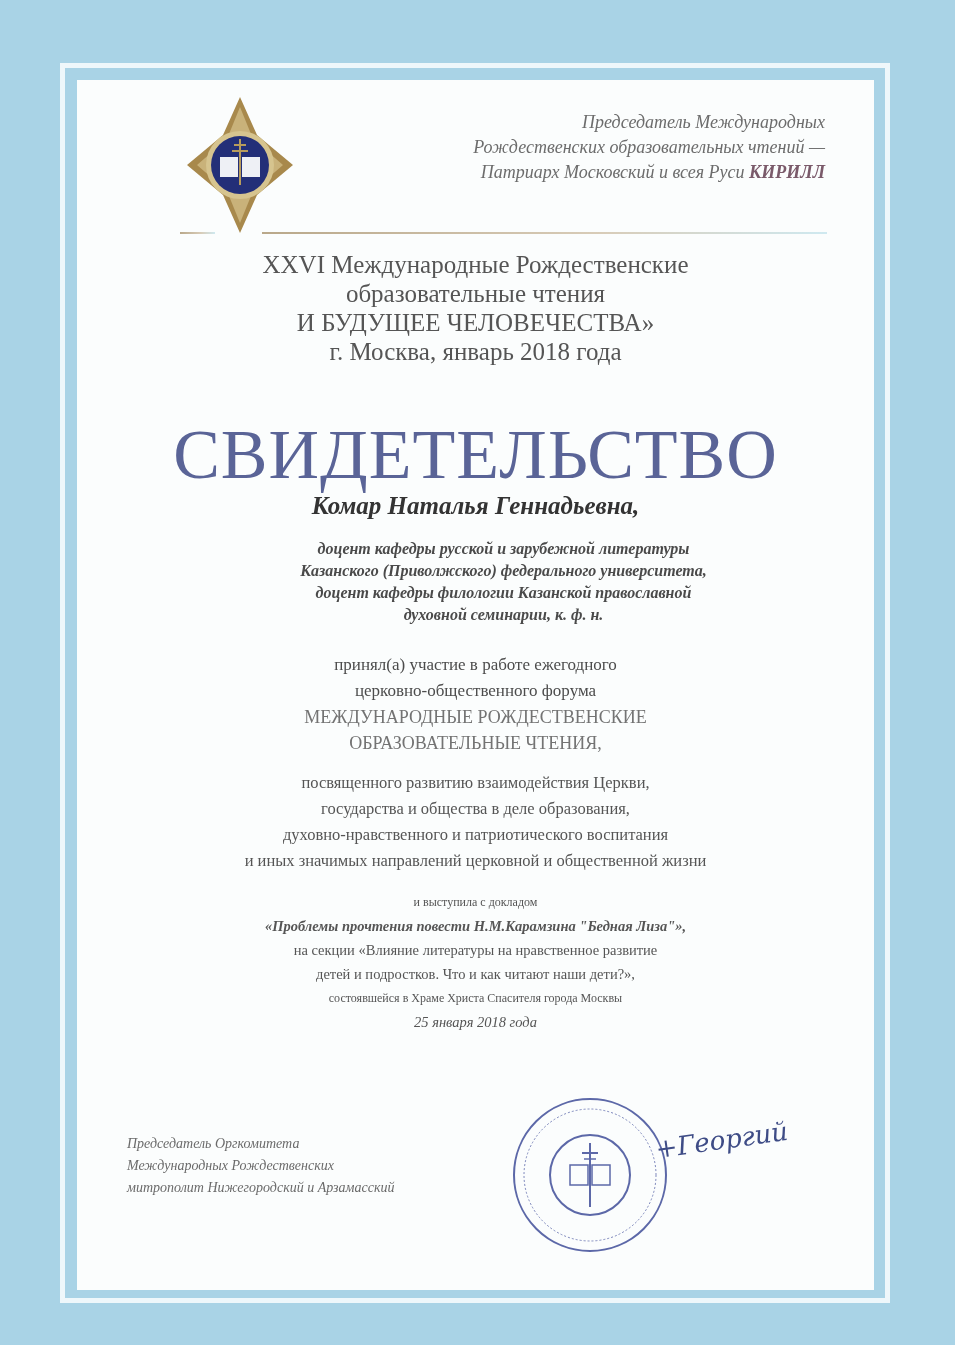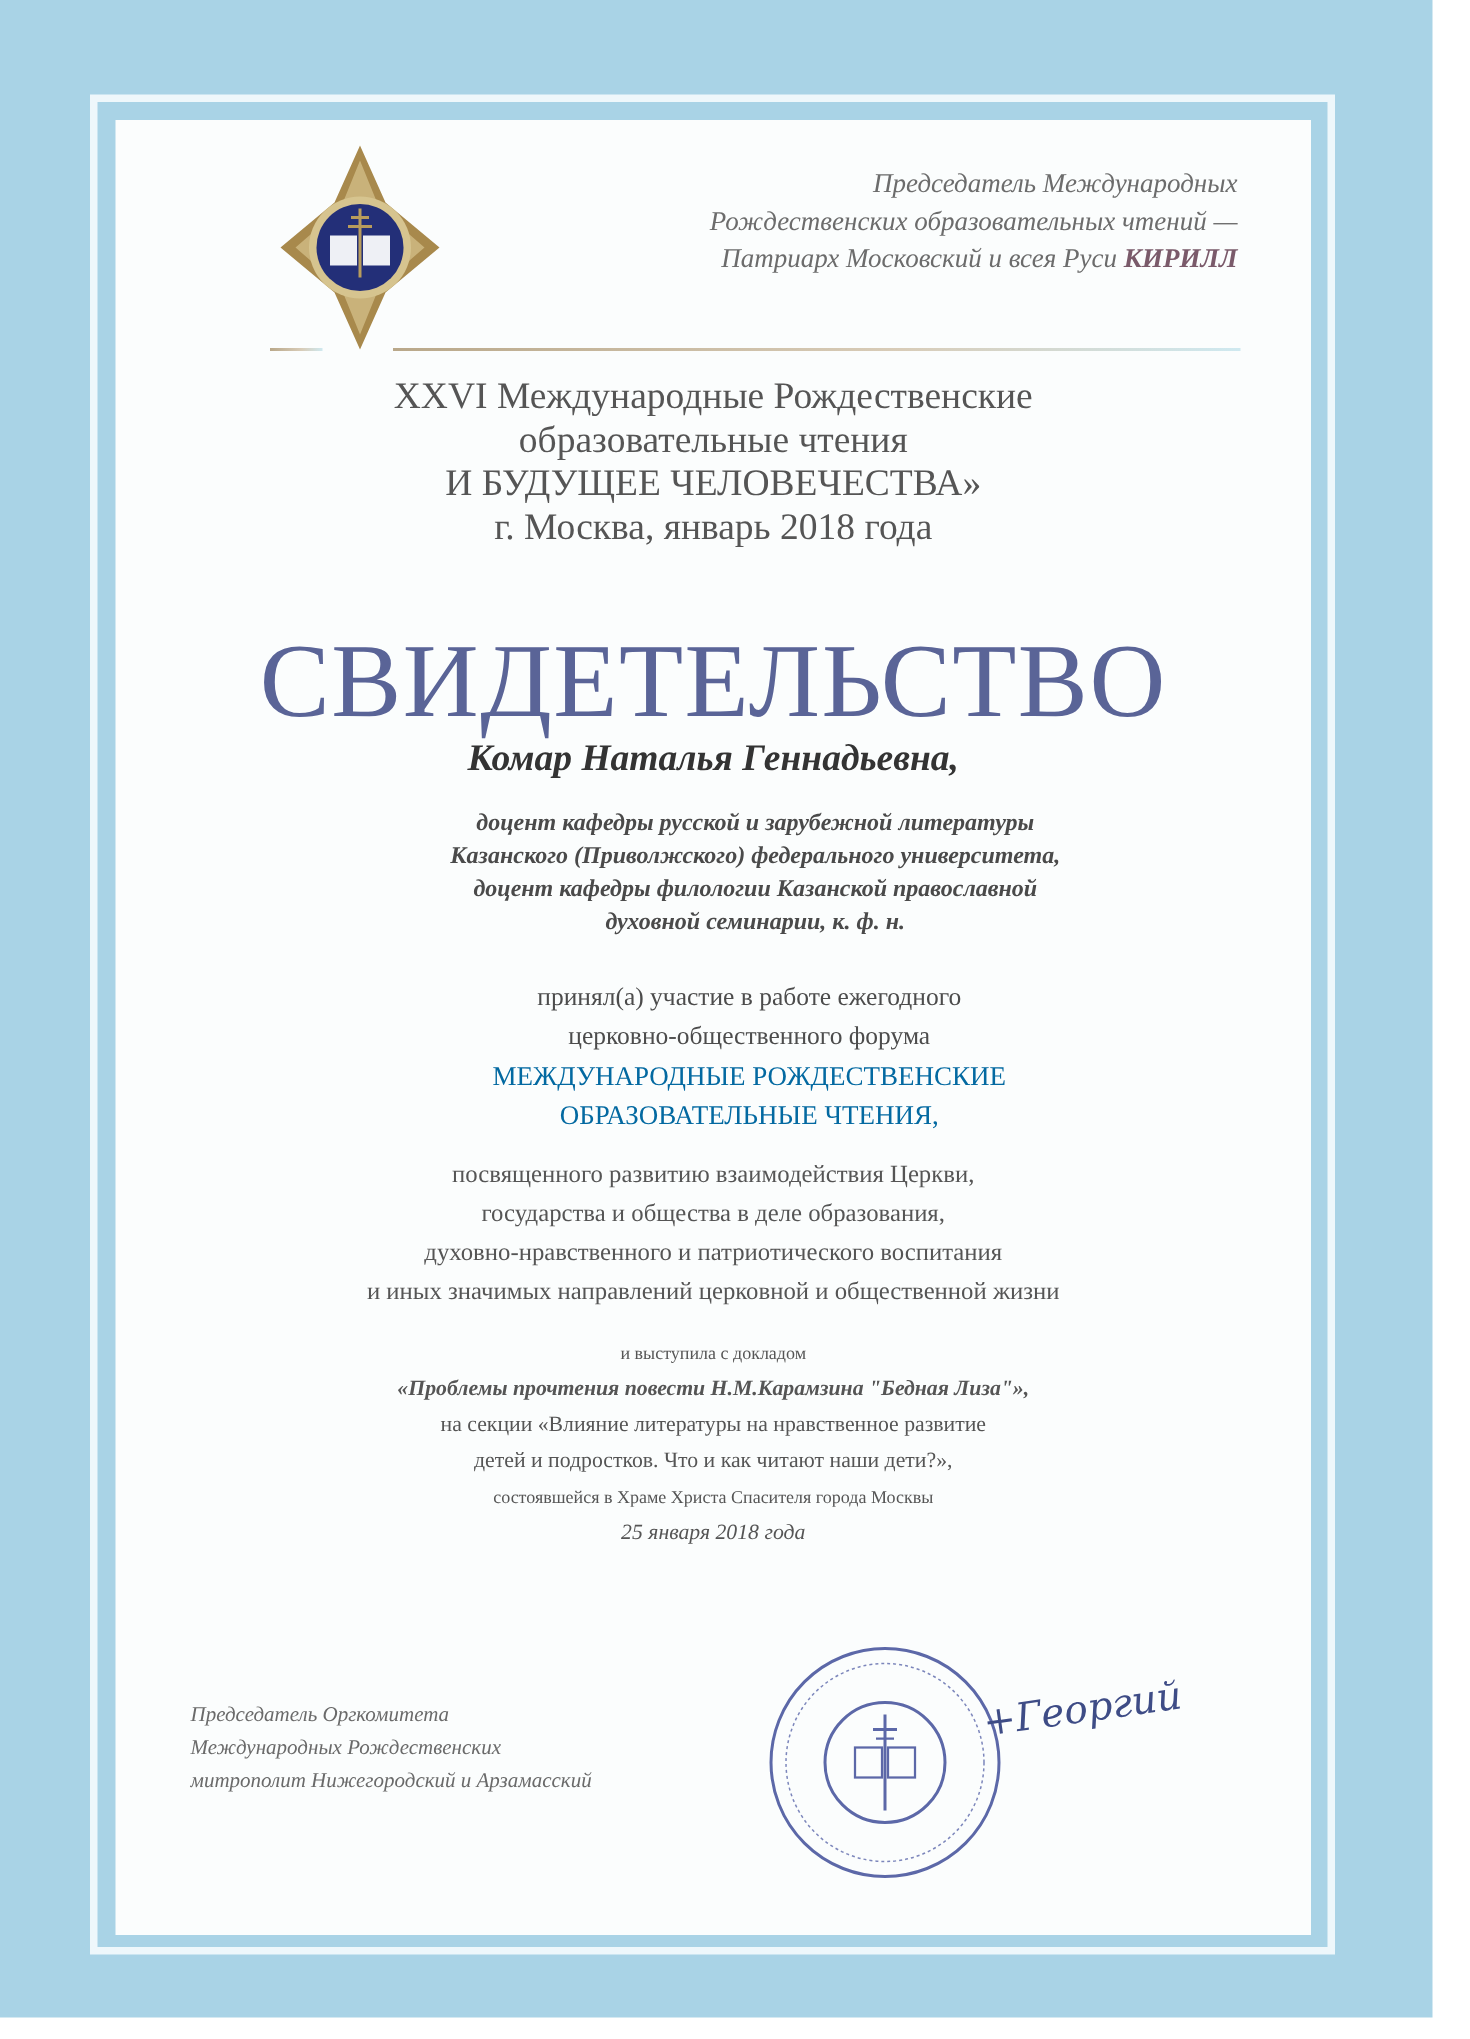--- a/index.html
+++ b/index.html
@@ -33,22 +33,22 @@
   .patron b { color: #7a5a6a; font-weight: bold; }
   .center { position: absolute; left: 77px; width: 797px; text-align: center; }
   .event { top: 250px; font-size: 25px; line-height: 29px; color: #555; }
   .title {
     top: 415px; font-size: 70px; letter-spacing: 1px; color: #5a6497; line-height: 80px;
   }
   .name { top: 492px; font-size: 25px; font-style: italic; font-weight: bold; color: #333; }
   .position {
     top: 538px; font-size: 16px; line-height: 22px; font-style: italic; font-weight: bold; color: #4a4a4a; padding-left: 28px;
   }
-  .participation { top: 652px; font-size: 17px; line-height: 26px; color: #4c4c4c; margin-left: 24px; }
-  .forum-name { font-size: 18px; color: #0369a1; }
+  .participation { top: 652px; font-size: 17px; line-height: 26px; color: #4c4c4c; }
+  .forum-name { font-size: 18px; color: #737373; }
   .purpose { top: 770px; font-size: 16.5px; line-height: 26px; color: #555; }
   .report { top: 890px; font-size: 14.5px; line-height: 24px; color: #555; }
   .report .small { font-size: 12px; }
   .report i { font-weight: bold; }
   .report .date { font-style: italic; }
   .chair {
     position: absolute; left: 127px; top: 1133px; font-style: italic;
     font-size: 14px; line-height: 22px; color: #6a6a6a;
   }
   .seal { position: absolute; left: 510px; top: 1095px; width: 160px; height: 160px; }

